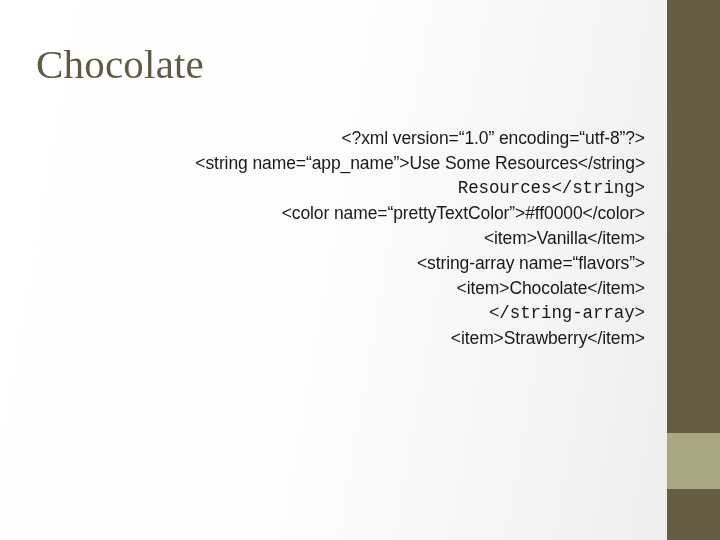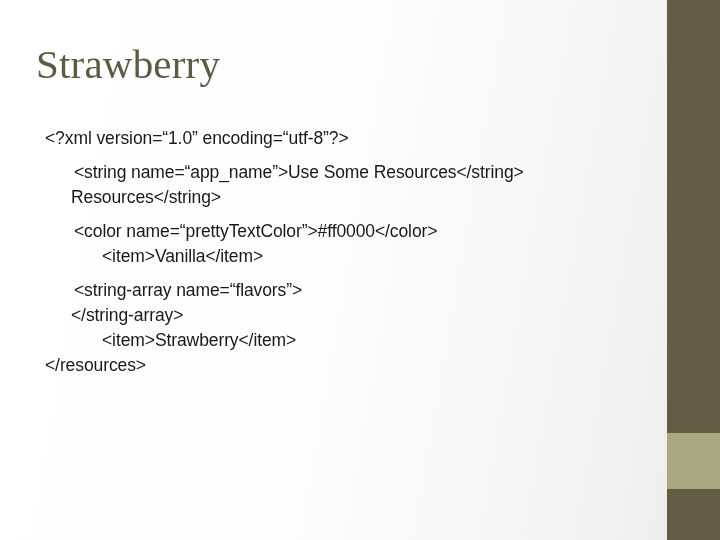--- a/index.html
+++ b/index.html
@@ -61,41 +61,42 @@
     top: 126px;
     width: 600px;
     font-family: "Liberation Sans", sans-serif;
     font-size: 17.5px;
     line-height: 25px;
     color: #191919;
     letter-spacing: -0.1px;
   }
   .code-line {
     white-space: pre;
+    text-align: right;
   }
   .ind-0 { padding-left: 0px; }
-  .ind-1 { padding-left: 29px; margin-top: 9px; }
-  .ind-2 { padding-left: 26px; }
+  .ind-1 { padding-left: 29px; }
+  .ind-2 { padding-left: 26px; font-family: Liberation Mono, monospace; }
   .ind-3 { padding-left: 57px; }
 </style>
 </head>
 <body>
 
 <div id="slide">
 
   <div class="band-dark"></div>
   <div class="band-light"></div>
 
-  <div id="title">Strawberry</div>
+  <div id="title">Chocolate</div>
 
   <div id="code-block">
       <div class="code-line ind-0">&lt;?xml version=“1.0” encoding=“utf-8”?&gt;</div>
       <div class="code-line ind-1">&lt;string name=“app_name”&gt;Use Some Resources&lt;/string&gt;</div>
       <div class="code-line ind-2">Resources&lt;/string&gt;</div>
       <div class="code-line ind-1">&lt;color name=“prettyTextColor”&gt;#ff0000&lt;/color&gt;</div>
       <div class="code-line ind-3">&lt;item&gt;Vanilla&lt;/item&gt;</div>
       <div class="code-line ind-1">&lt;string-array name=“flavors”&gt;</div>
+      <div class="code-line ind-3">&lt;item&gt;Chocolate&lt;/item&gt;</div>
       <div class="code-line ind-2">&lt;/string-array&gt;</div>
       <div class="code-line ind-3">&lt;item&gt;Strawberry&lt;/item&gt;</div>
-      <div class="code-line ind-0">&lt;/resources&gt;</div>
     </div>
 
 </div>
 
 </body></html>

